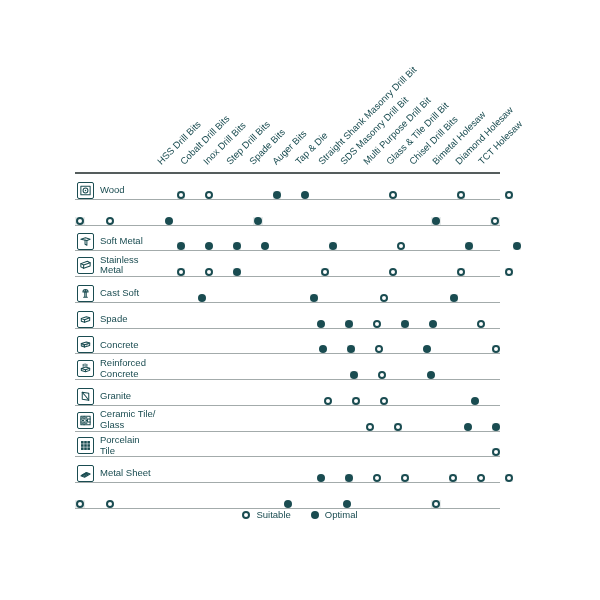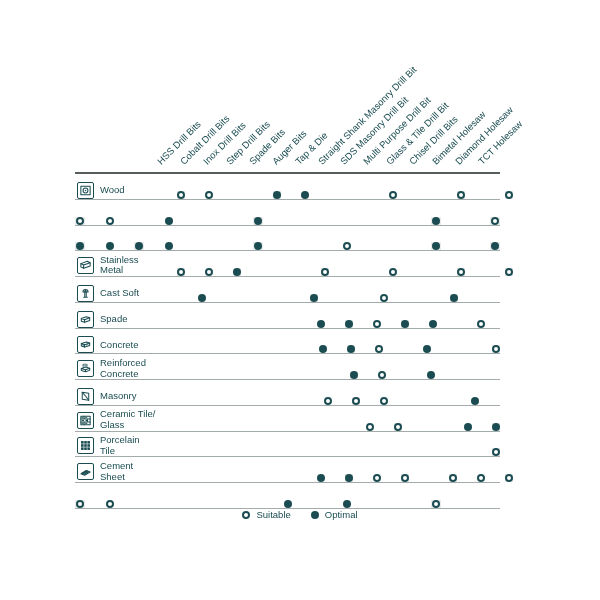--- a/index.html
+++ b/index.html
@@ -139,20 +139,29 @@
         <div class="matrix-cell"></div>
         <div class="matrix-cell striped">
           <span class="dot filled"></span>
         </div>
         <div class="matrix-cell"></div>
         <div class="matrix-cell striped">
           <span class="dot hollow"></span>
         </div>
       </div>
       <div class="matrix-row">
+        <div class="row-label-cell">
+          <span class="icon-box">
+            <svg width="13" height="13" viewBox="0 0 14 14">
+              <path d="M2 4.5 L7 3 L12 4.5 L8.5 6 Z" fill="none" stroke="#1a4c51" stroke-width="1.1" stroke-linecap="round" stroke-linejoin="round"></path>
+              <path d="M8.5 6 L8.5 11 L6.5 10 L6.5 5.4" fill="none" stroke="#1a4c51" stroke-width="1.1" stroke-linecap="round" stroke-linejoin="round"></path>
+            </svg>
+          </span>
+          <div class="row-label-text">Soft Metal</div>
+        </div>
         <div class="matrix-cell striped">
           <span class="dot filled"></span>
         </div>
         <div class="matrix-cell">
           <span class="dot filled"></span>
         </div>
         <div class="matrix-cell striped">
           <span class="dot filled"></span>
         </div>
         <div class="matrix-cell">
@@ -366,21 +375,21 @@
         <div class="matrix-cell striped"></div>
       </div>
       <div class="matrix-row">
         <div class="row-label-cell">
           <span class="icon-box">
             <svg width="13" height="13" viewBox="0 0 14 14">
               <path d="M3.5 2.5 L10.5 3.5 L10.5 11 L3.5 10 Z" fill="none" stroke="#1a4c51" stroke-width="1.1" stroke-linecap="round" stroke-linejoin="round"></path>
               <path d="M3.5 2.5 L7 6.5 L10.5 11" fill="none" stroke="#1a4c51" stroke-width="1.1" stroke-linecap="round" stroke-linejoin="round"></path>
             </svg>
           </span>
-          <div class="row-label-text">Masonry</div>
+          <div class="row-label-text">Granite</div>
         </div>
         <div class="matrix-cell striped"></div>
         <div class="matrix-cell"></div>
         <div class="matrix-cell striped"></div>
         <div class="matrix-cell"></div>
         <div class="matrix-cell striped"></div>
         <div class="matrix-cell"></div>
         <div class="matrix-cell striped"></div>
         <div class="matrix-cell">
           <span class="dot hollow"></span>
@@ -473,21 +482,21 @@
         </div>
       </div>
       <div class="matrix-row">
         <div class="row-label-cell">
           <span class="icon-box">
             <svg width="13" height="13" viewBox="0 0 14 14">
               <path d="M2 9.5 L8 6 L12 7.5 L6 11 Z" fill="none" stroke="#1a4c51" stroke-width="1.1" stroke-linecap="round" stroke-linejoin="round"></path>
               <path d="M4 9.6 L9 6.7 M5.5 10.2 L10.5 7.3 M3 8.9 L7.6 6.2" fill="none" stroke="#1a4c51" stroke-width="1.1" stroke-linecap="round" stroke-linejoin="round"></path>
             </svg>
           </span>
-          <div class="row-label-text">Cement Sheet</div>
+          <div class="row-label-text">Metal Sheet</div>
         </div>
         <div class="matrix-cell striped"></div>
         <div class="matrix-cell"></div>
         <div class="matrix-cell striped"></div>
         <div class="matrix-cell"></div>
         <div class="matrix-cell striped"></div>
         <div class="matrix-cell"></div>
         <div class="matrix-cell striped"></div>
         <div class="matrix-cell">
           <span class="dot filled"></span>

